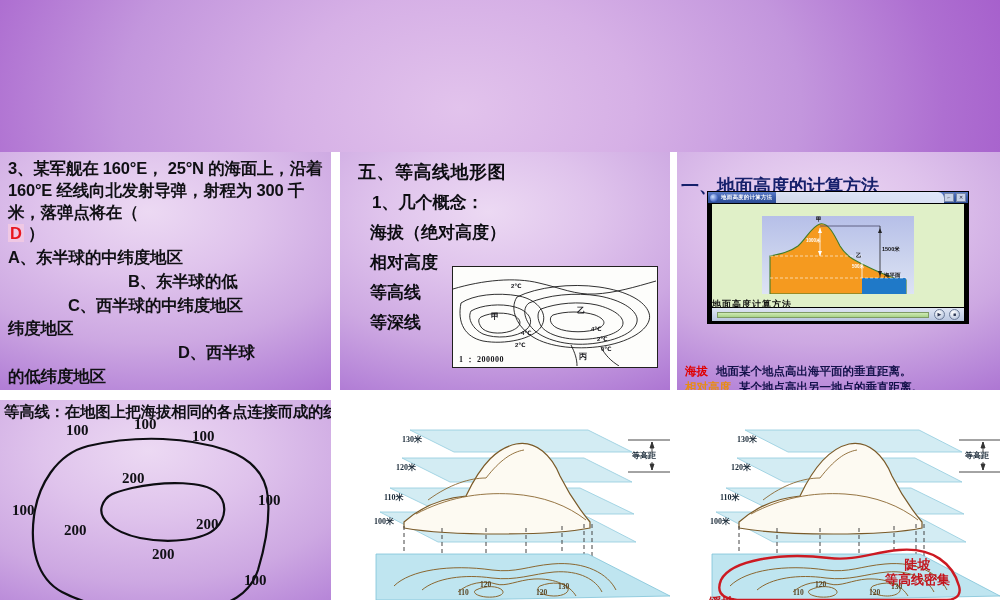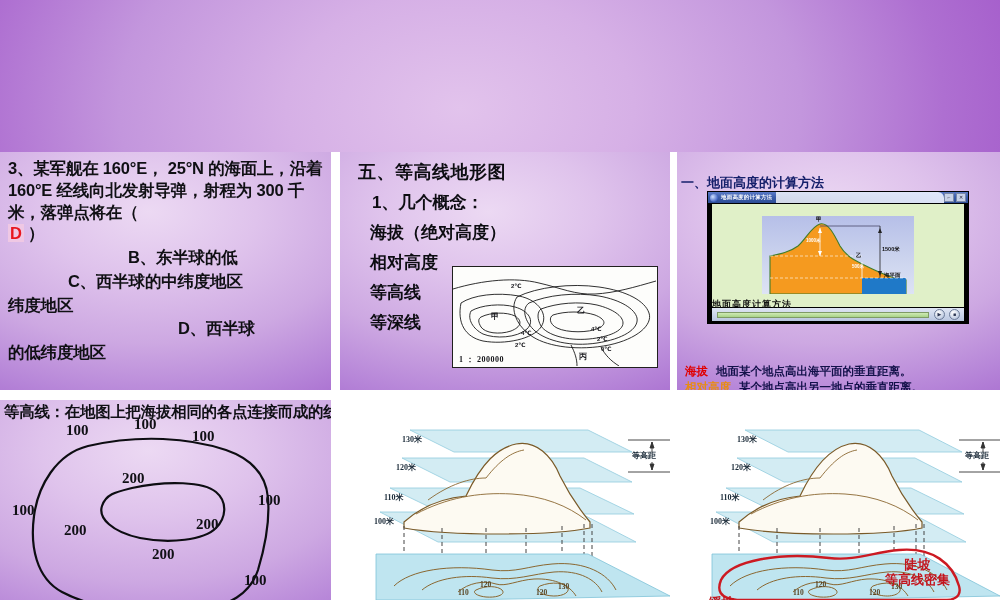--- a/index.html
+++ b/index.html
@@ -109,21 +109,21 @@
     color: #e00000;
     font-size: 13.5px;
     font-weight: 700;
     letter-spacing: 0.3px;
     text-shadow: 0.5px 0.5px 0 #7a0000;
   }
   .vid-sub {
     position: absolute;
     left: 4px; top: 22px;
     color: #16206b;
-    font-size: 13px;
+    font-size: 18px;
     font-weight: 700;
   }
   .media-window {
     position: absolute;
     left: 30px; top: 39px;
     width: 262px; height: 133px;
     background: #000;
     border: 1px solid #000;
     box-sizing: border-box;
   }
@@ -290,20 +290,21 @@
 </head>
 <body>
 
 <div id="slide-root">
 
   <div class="panel" id="panel-quiz">
     <div class="quiz-body">
       <span class="quiz-stem">3、某军舰在 160°E， 25°N 的海面上，沿着 160°E 经线向北发射导弹，射程为 300 千米，落弹点将在（</span>
       <span class="answer-mark">D</span>
       <span>）</span>
+      <span class="quiz-opt">A、东半球的中纬度地区</span>
       <span class="quiz-opt indent-1">B、东半球的低</span>
       <span class="quiz-opt indent-2">C、西半球的中纬度地区</span>
       <span class="quiz-opt">纬度地区</span>
       <span class="quiz-opt indent-3">D、西半球</span>
       <span class="quiz-opt">的低纬度地区</span>
     </div>
   </div>
 
   <div class="panel" id="panel-concepts">
     <div class="concepts-body">

